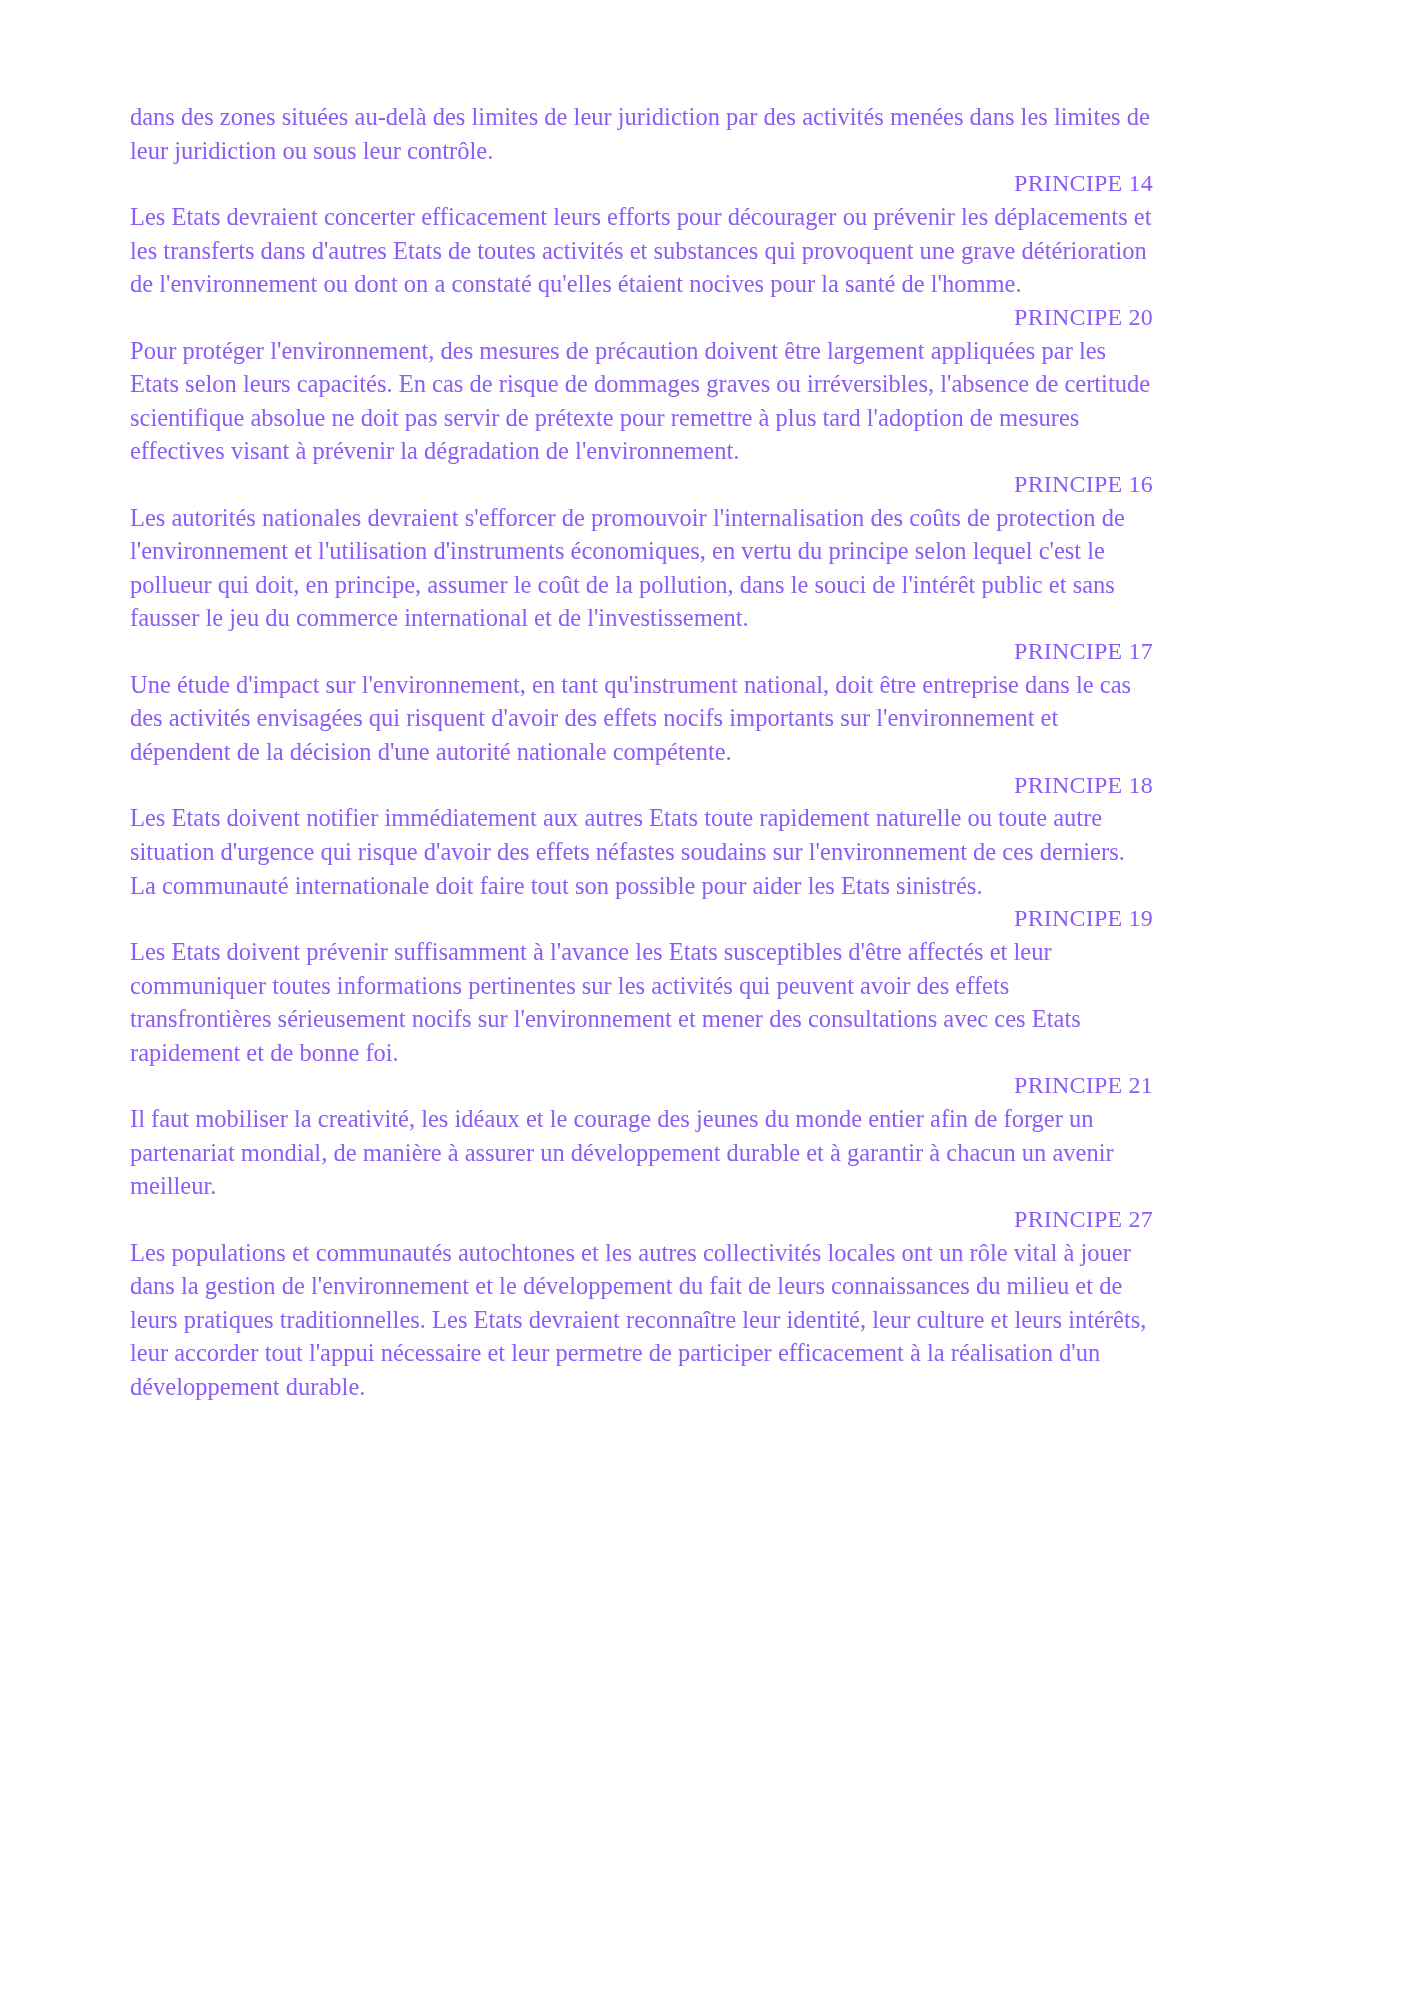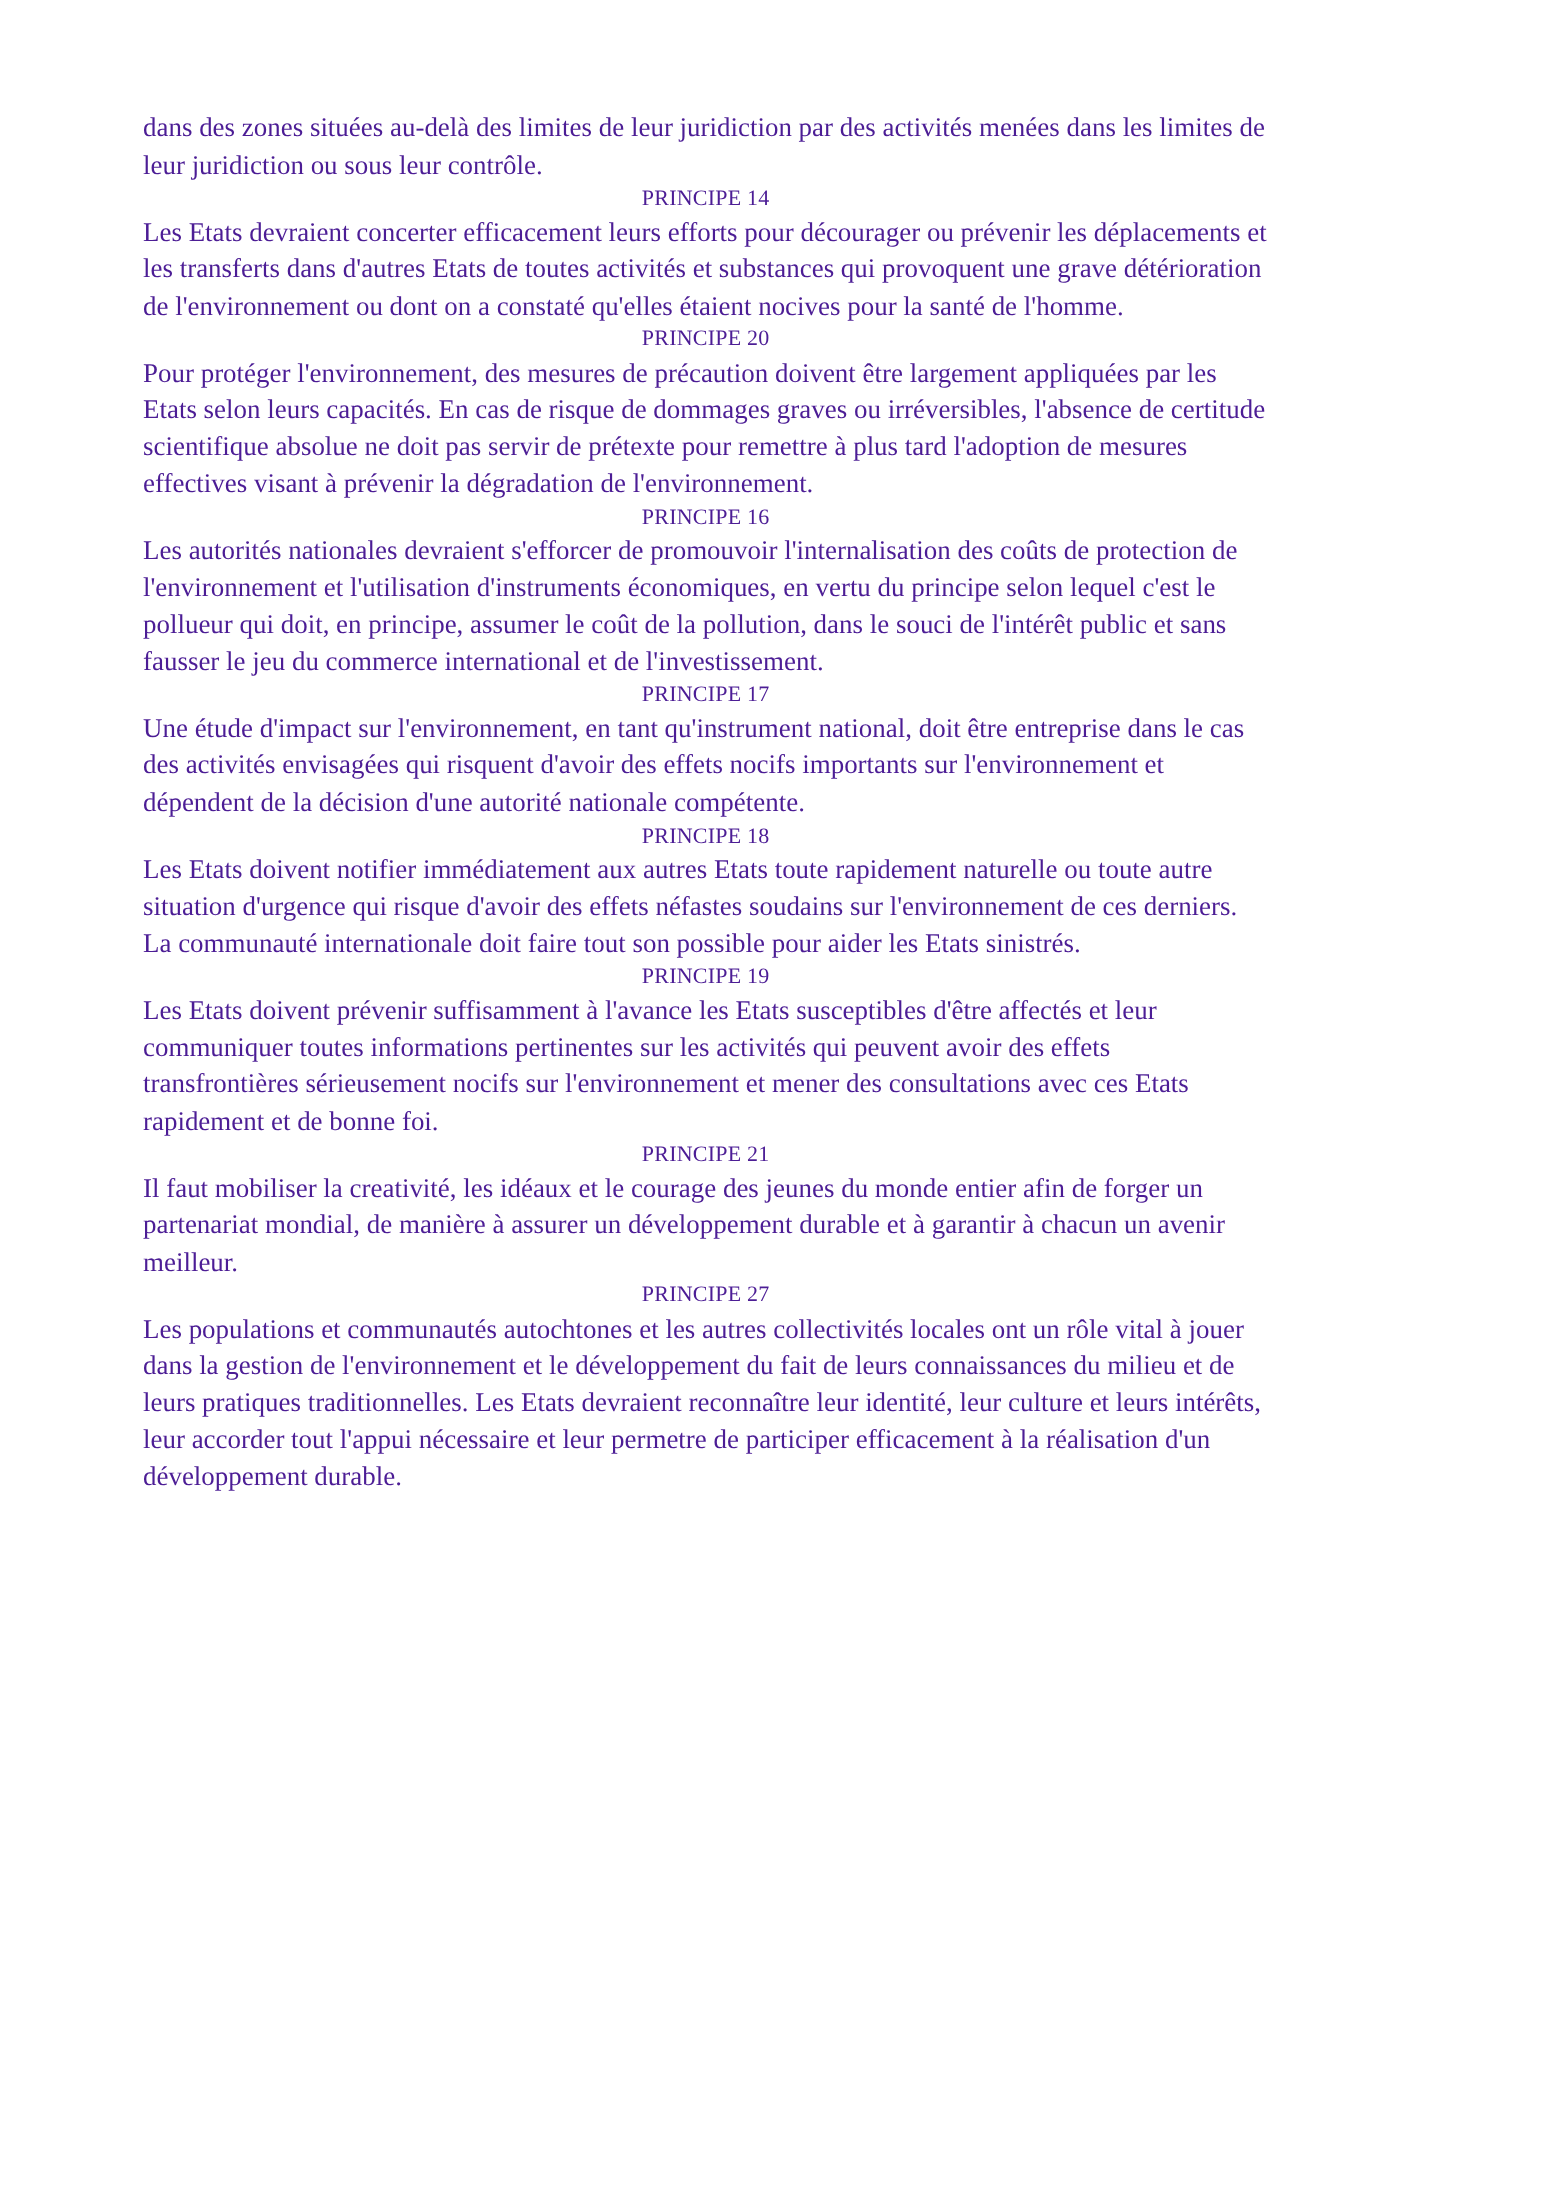--- a/index.html
+++ b/index.html
@@ -8,37 +8,37 @@
     background: #ffffff;
   }
   .page {
     width: 1278px;
     height: 2000px;
     background: #ffffff;
     position: relative;
     box-sizing: border-box;
     padding: 100px 125px 0 130px;
     font-family: "Liberation Serif", "DejaVu Serif", serif;
-    color: #4c1d95;
+    color: #8b5cf6;
     border-radius: 17px;
   }
   .doc-body {
     font-size: 24.5px;
     line-height: 1.37;
     text-align: left;
   }
   p.para {
     margin: 0 0 0 0;
     padding: 0;
     text-align: left;
   }
   h2.principle {
-    font-size: 20px;
+    font-size: 24px;
     font-weight: normal;
-    text-align: center;
+    text-align: right;
     margin: 0;
     padding: 0;
     letter-spacing: 0.2px;
   }
   .gap-after-para { margin-bottom: 26px; }
   .gap-after-heading { margin-bottom: 22px; }
   .gap-before-heading { margin-top: 22px; }
 </style>
 </head>
 <body>

